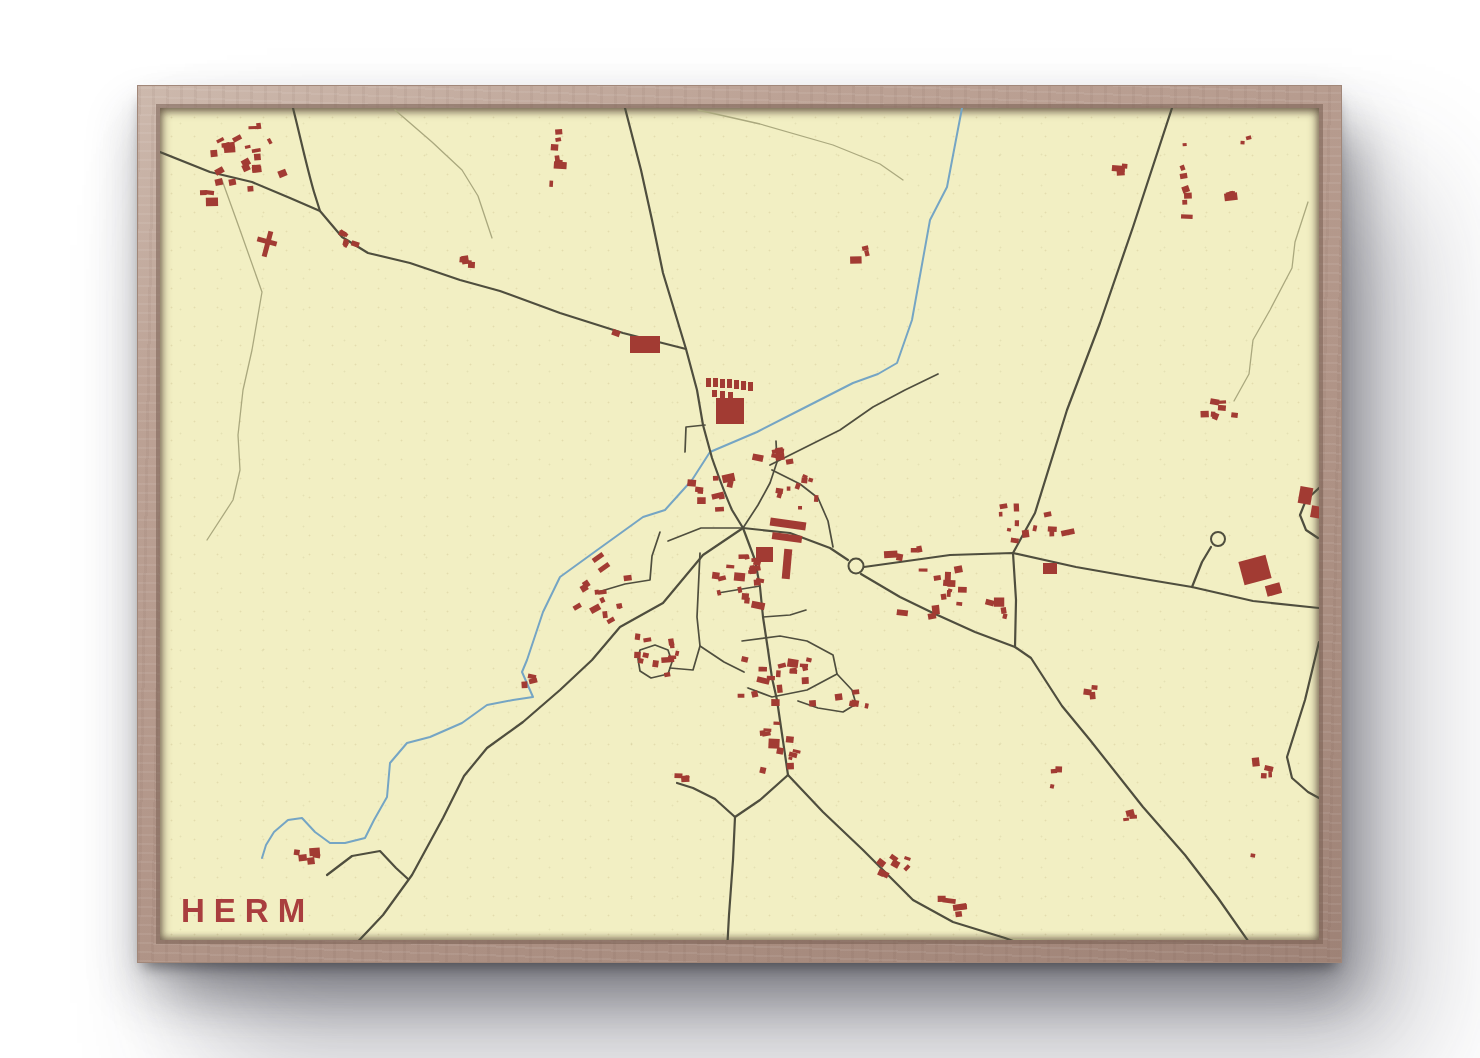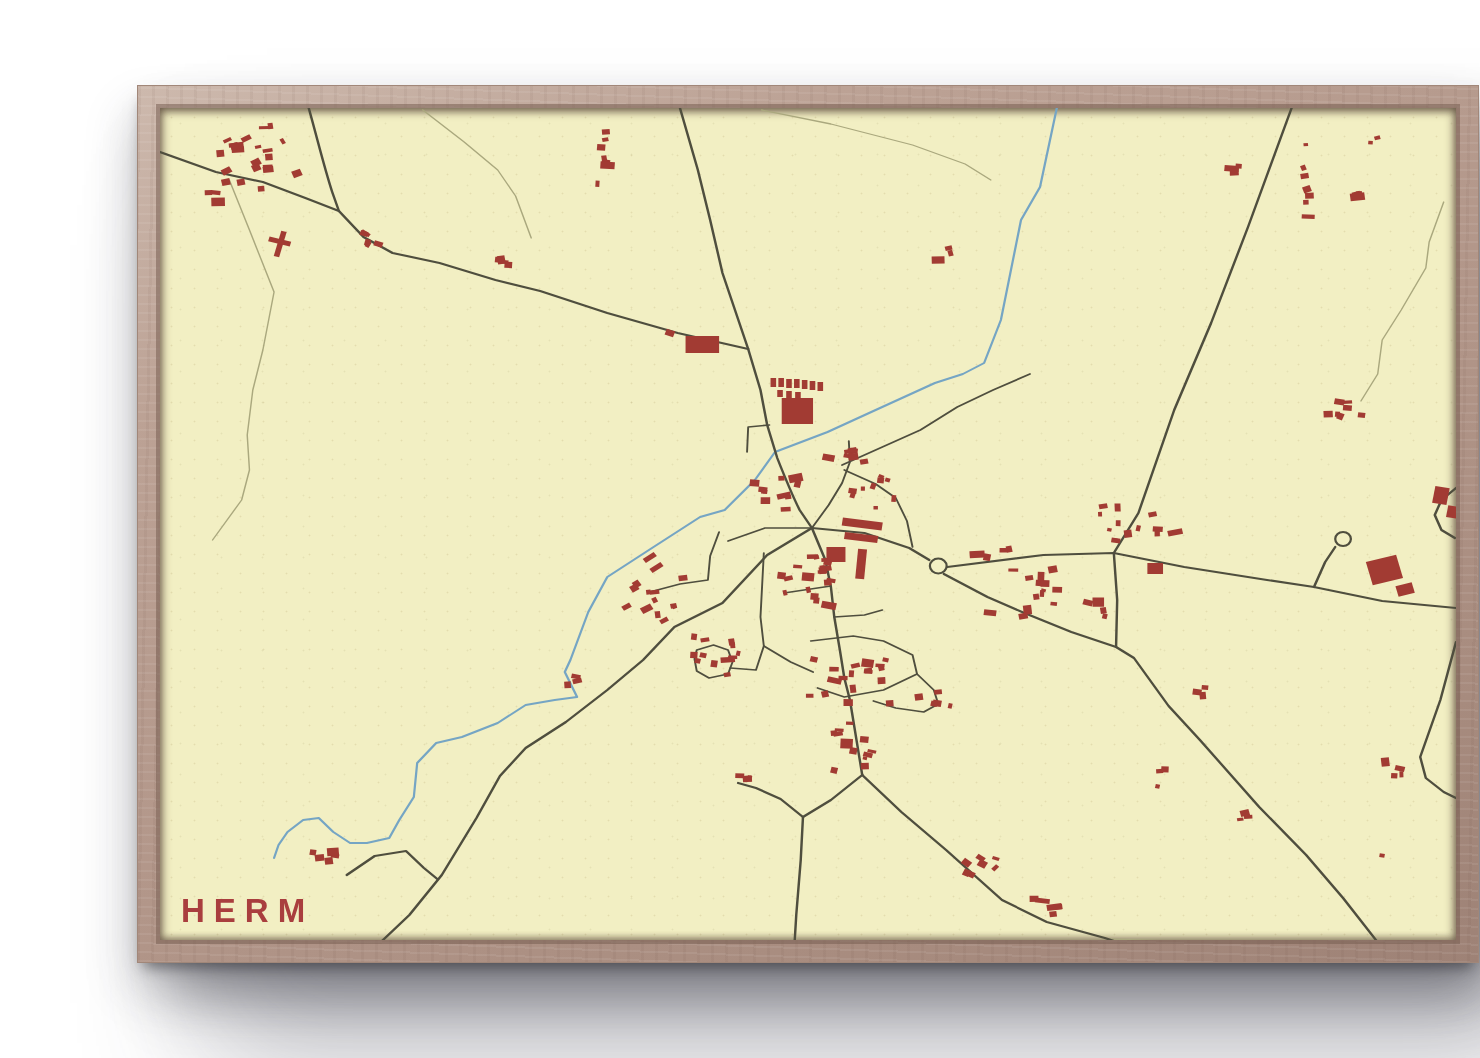--- a/index.html
+++ b/index.html
@@ -6,21 +6,21 @@
   .canvas{
     position:relative;
     width:1480px;height:1058px;
     background:var(--bg,#ffffff);
     overflow:hidden;
     font-family:"Liberation Sans", sans-serif;
   }
   .frame{
     position:absolute;
     left:137px;top:85px;
-    width:1342px;height:878px;
+    width:1205px;height:878px;
     box-sizing:border-box;
     padding:22px;
     background:linear-gradient(155deg,#cdb9ad 0%, #bca295 22%, #b29689 55%, #a88c7f 80%, #9e8276 100%);
     border:1px solid #a18779;
     box-shadow:
       0 10px 14px -6px rgba(30,30,35,.55),
       24px 40px 55px -5px rgba(55,55,65,.42),
       70px 100px 120px rgba(60,60,75,.30),
       -6px 26px 45px rgba(60,60,70,.18);
   }

